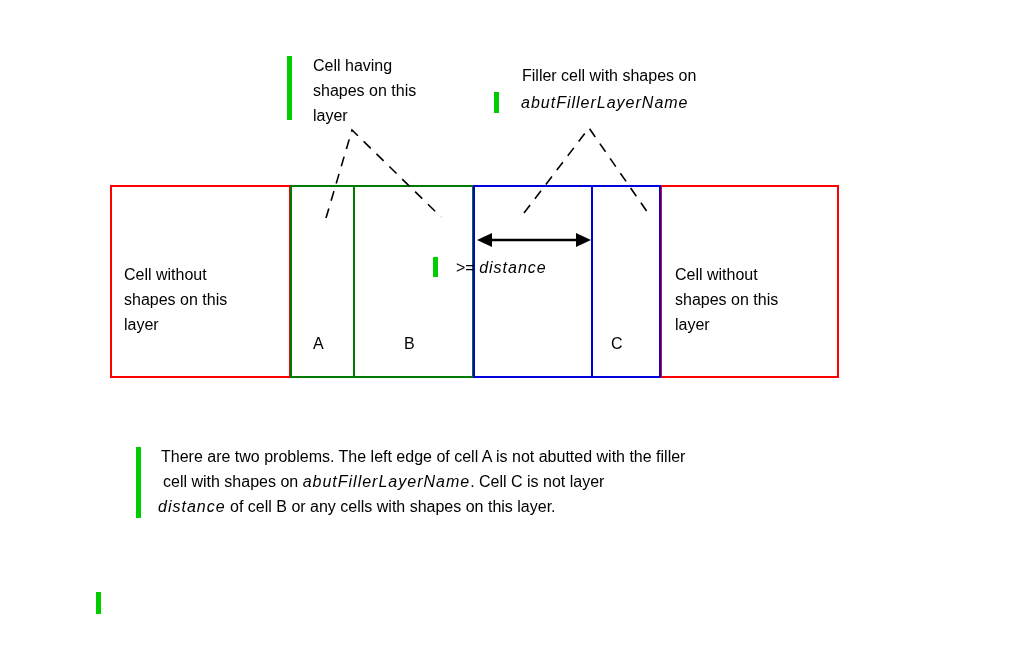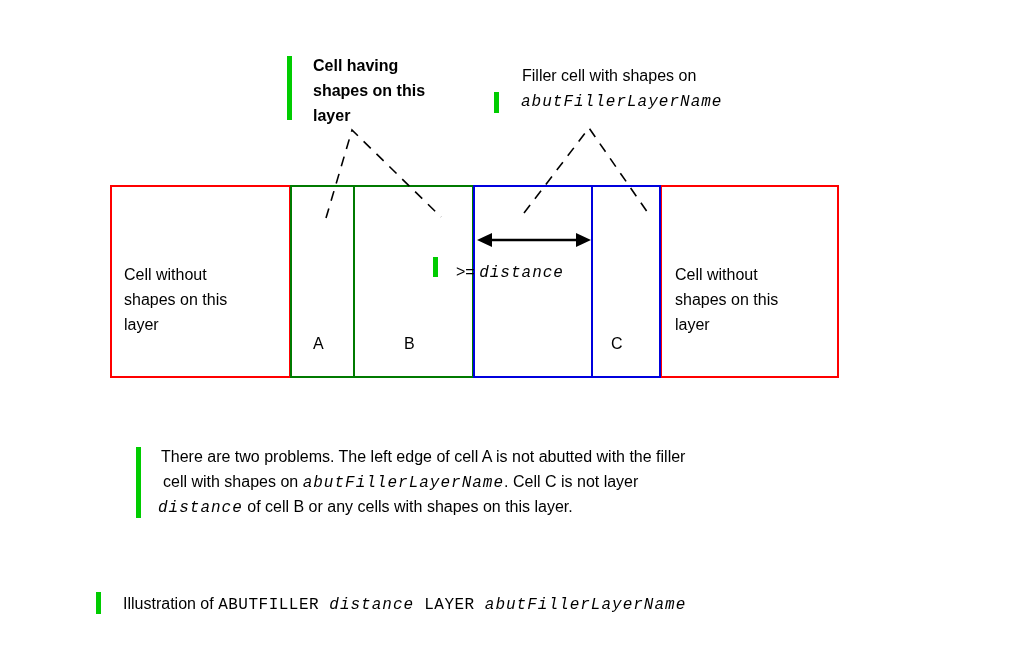--- a/index.html
+++ b/index.html
@@ -19,21 +19,21 @@
     line-height: 25px;
     color: #000;
   }
   .multiline { white-space: pre-line; }
   .mono {
     font-family: "Liberation Mono", monospace;
     font-style: normal;
     letter-spacing: 0.5px;
   }
   .monoital {
-    font-family: Liberation Mono, monospace;
+    font-family: Liberation Sans, sans-serif;
     font-style: italic;
     letter-spacing: 1px;
   }
   .gbar {
     position: absolute;
     width: 5px;
     background: #00cc00;
   }
   .rect {
     position: absolute;
@@ -42,29 +42,29 @@
     background: #ffffff;
   }
   .red-border  { border: 2px solid #ff0000; }
   .green-border{ border: 2px solid #007a00; }
   .blue-border { border: 2px solid #0000dd; }
   .overlay {
     position: absolute;
     left: 0; top: 0;
     pointer-events: none;
   }
-  .inline-row { position: absolute; font-size: 16px; line-height: 30px; }
+  .inline-row { position: absolute; font-size: 16px; line-height: 22px; }
 </style>
 </head>
 <body>
 
 <div class="page">
 
   <div class="gbar" style="left:287px; top:56px; height:64px;"></div>
-  <div class="sans multiline" style="left:313px; top:53px; width:150px;font-weight:bold;">Cell having
+  <div class="sans multiline" style="left:313px; top:53px; width:150px;">Cell having
 shapes on this
 layer</div>
 
   <div class="sans" style="left:522px; top:63px;">Filler cell with shapes on</div>
   <div class="gbar" style="left:494px; top:92px; height:21px;"></div>
   <div class="sans monoital" style="left:521px; top:90px;">abutFillerLayerName</div>
 
   <div class="rect red-border" style="left:110px; width:181px;"></div>
   <div class="rect red-border" style="left:660px; width:179px;"></div>
 
@@ -108,17 +108,14 @@
     </div>
     <div class="sans" style="left:163px; top:469px;">
       <span>cell with shapes on </span><span class="monoital">abutFillerLayerName</span><span>. Cell C is not layer</span>
     </div>
     <div class="sans" style="left:158px; top:494px;">
       <span class="monoital">distance</span><span> of cell B or any cells with shapes on this layer.</span>
     </div>
   </div>
 
   <div class="gbar" style="left:96px; top:592px; height:22px;"></div>
-  <div class="sans" style="left:123px; top:591px;">
-    <span>Illustration of </span><span class="mono">ABUTFILLER </span><span class="monoital">distance</span><span class="mono"> LAYER </span><span class="monoital">abutFillerLayerName</span>
-  </div>
 
 </div>
 
 </body></html>

